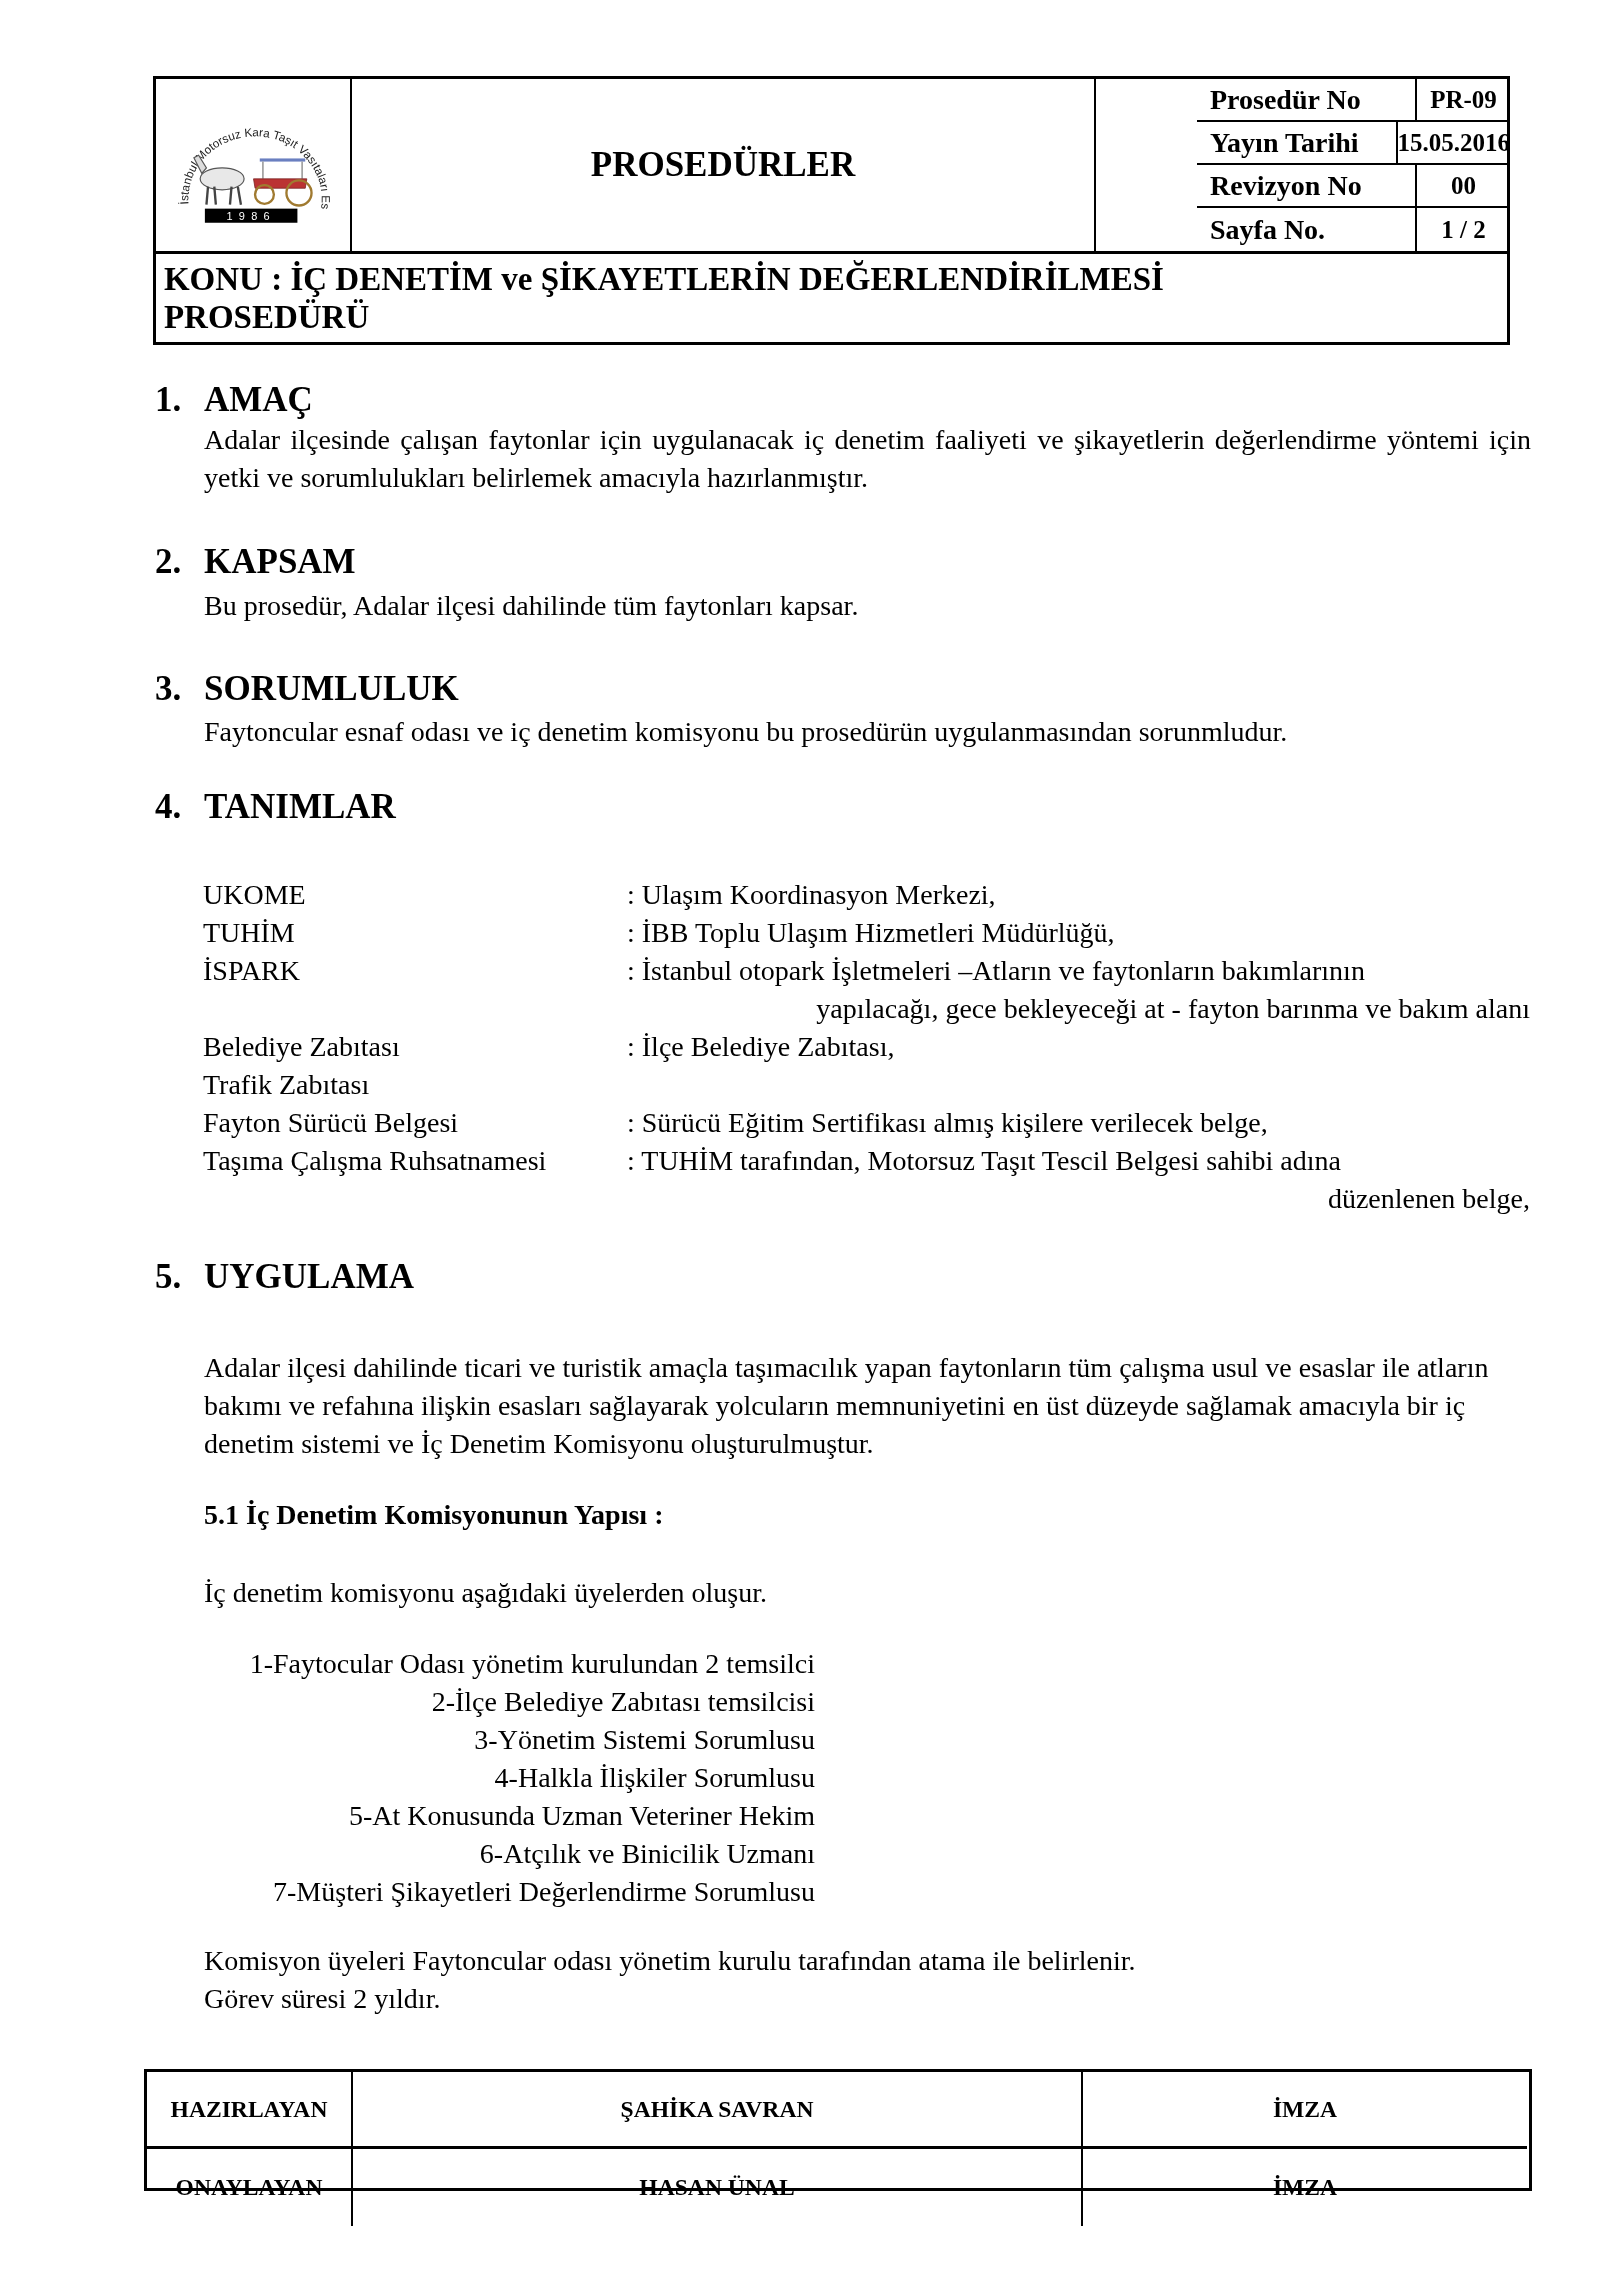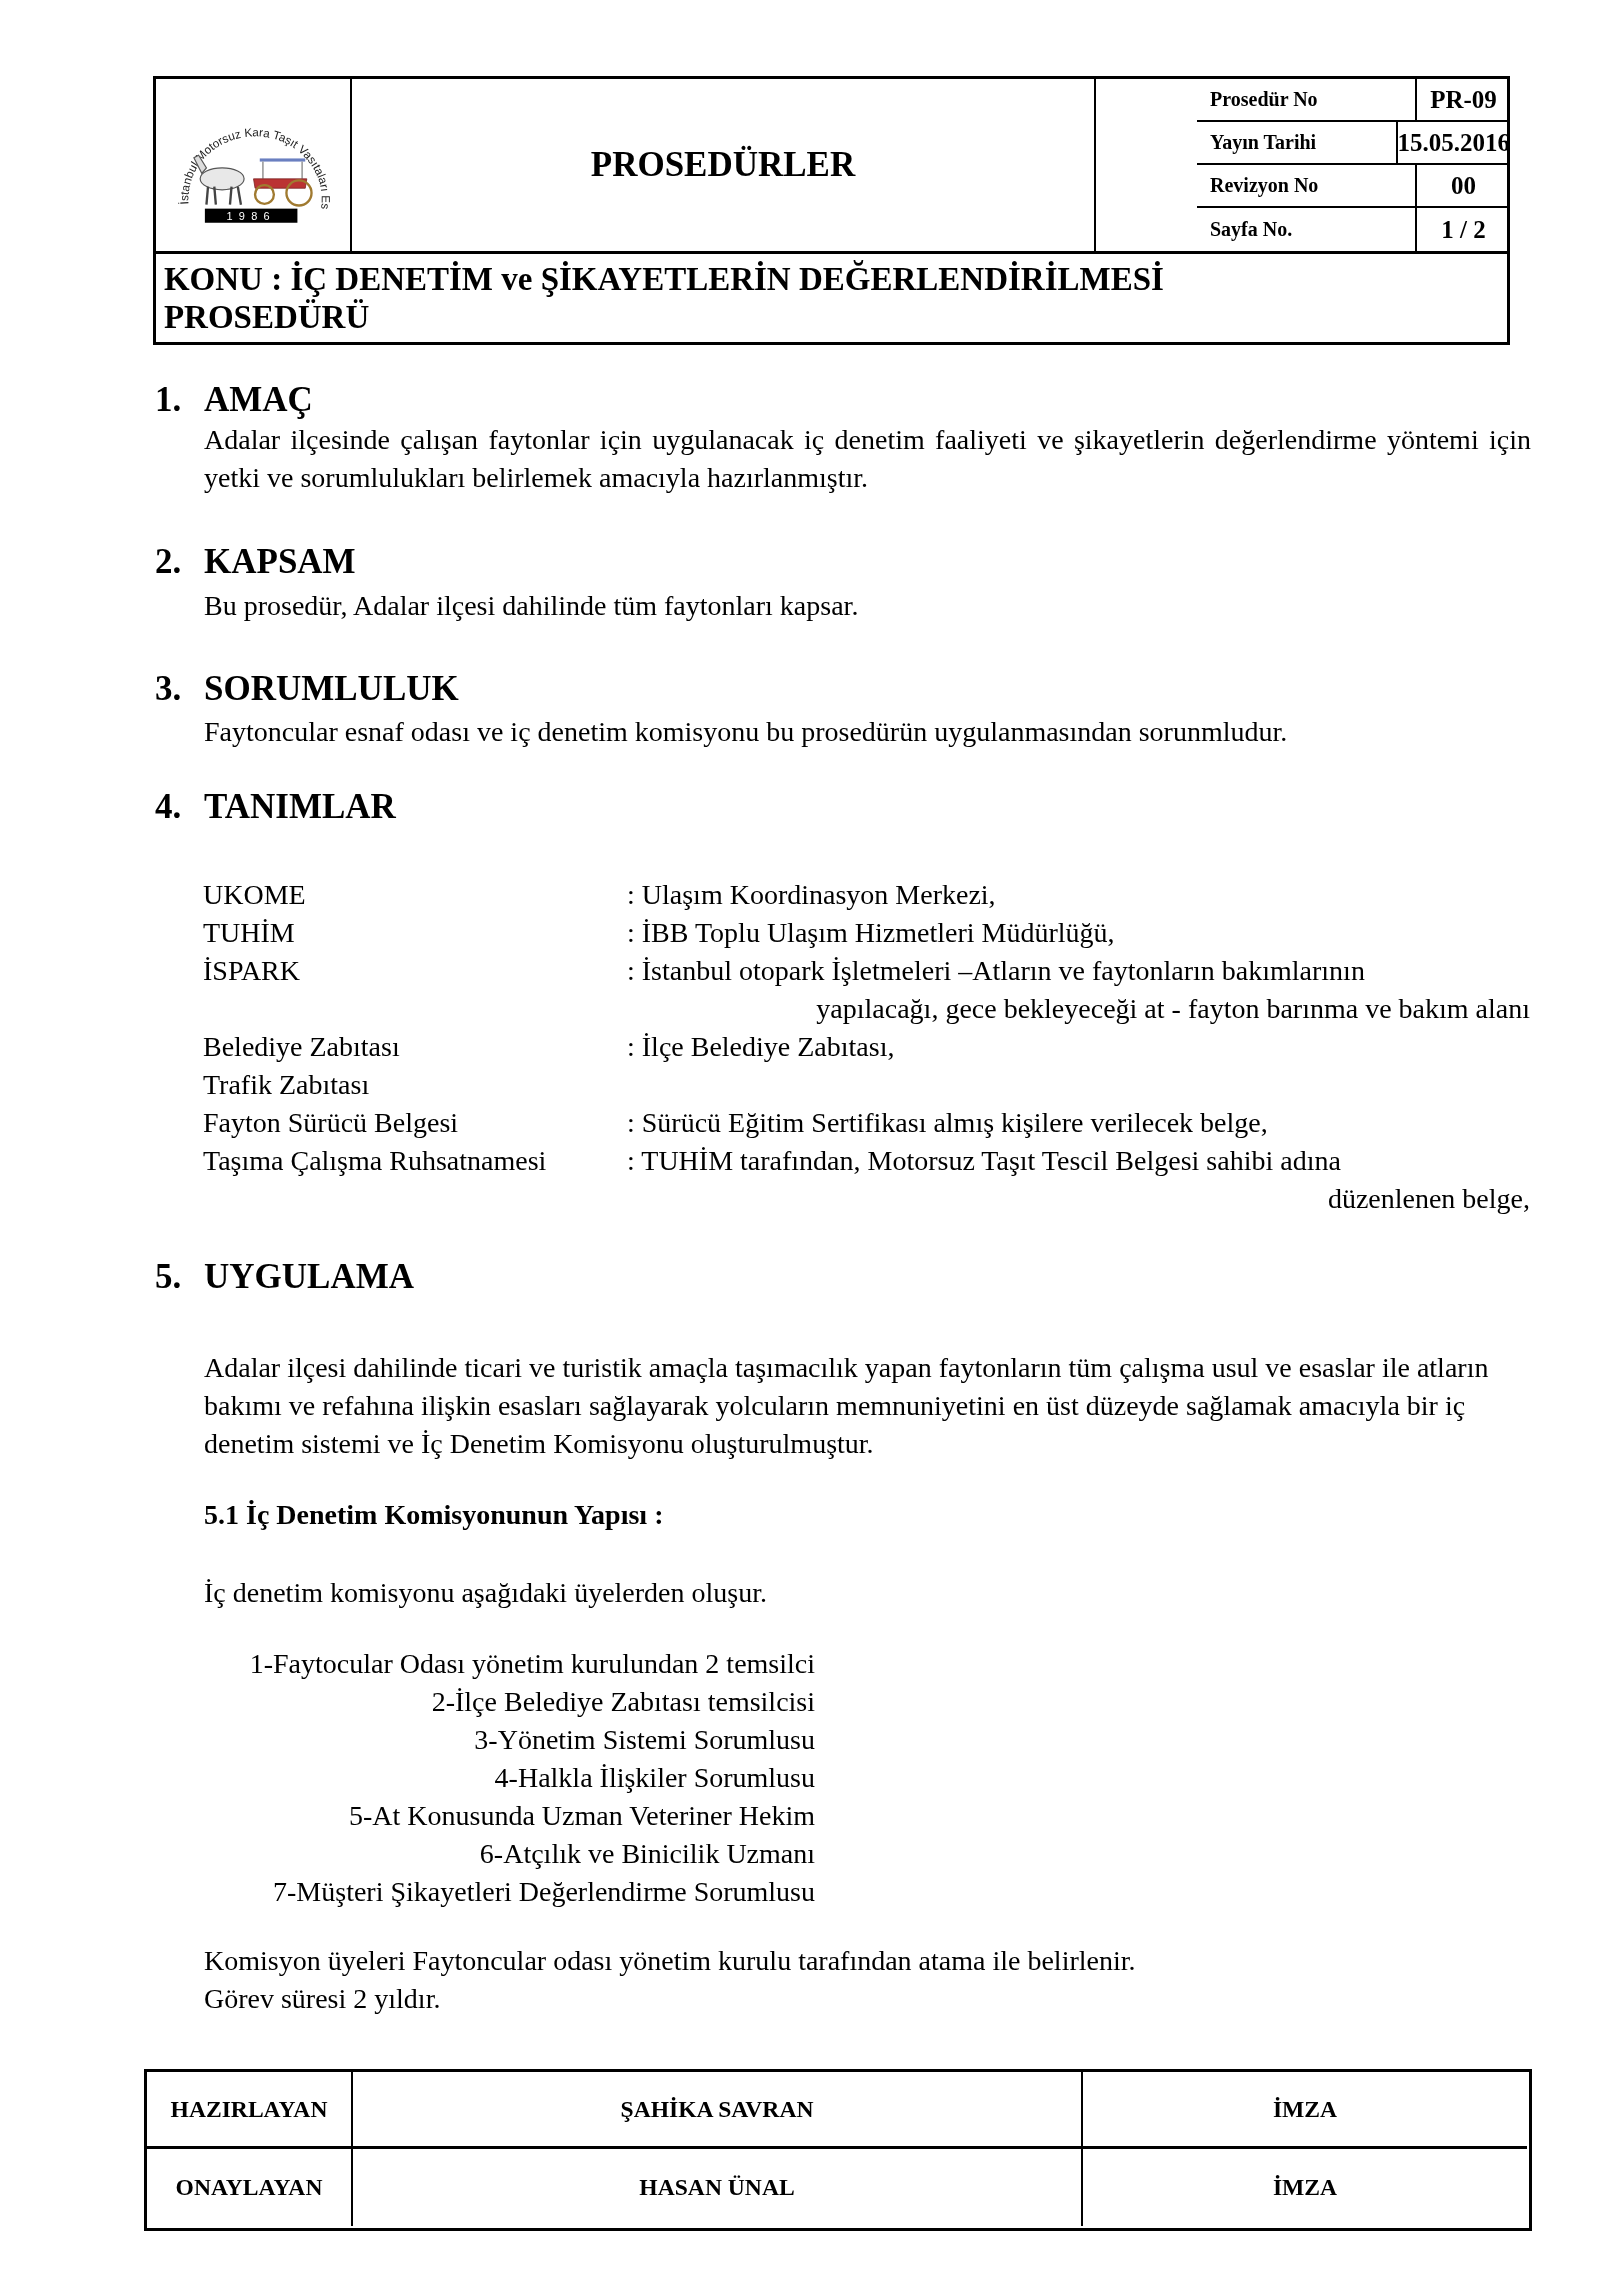--- a/index.html
+++ b/index.html
@@ -21,21 +21,21 @@
     position: absolute; left: 196px; top: 0; width: 744px; height: 172px;
     border-right: 2.4px solid #000; box-sizing: border-box;
     display: flex; align-items: center; justify-content: center;
     font-weight: bold; font-size: 35px;
   }
   .hdr .meta {
     position: absolute; left: 1041px; top: 0; width: 313px; height: 172px;
   }
   .meta-row { position: absolute; left: 0; width: 313px; height: 43px; box-sizing: border-box; border-bottom: 2.4px solid #000; display: flex; }
   .meta-row:last-child { border-bottom: none; }
-  .meta-label { width: 220px; border-right: 2.4px solid #000; box-sizing: border-box; font-weight: bold; font-size: 20px; padding-left: 13px; display: flex; align-items: center; }
+  .meta-label { width: 220px; border-right: 2.4px solid #000; box-sizing: border-box; font-weight: bold; font-size: 28px; padding-left: 13px; display: flex; align-items: center; }
   .meta-value { flex: 1; font-weight: bold; font-size: 25px; display: flex; align-items: center; justify-content: center; }
   .hdr .subject {
     position: absolute; left: 0; top: 172px; width: 1351px; height: 90px;
     border-top: 3.1px solid #000; box-sizing: border-box;
     font-weight: bold; font-size: 33px; line-height: 38px; padding: 6.3px 7.9px 0 7.9px;
   }
   
   .sec-h { position: absolute; left: 155px; font-weight: bold; font-size: 35px; }
   .sec-h .num { display: inline-block; width: 49px; }
   .p { position: absolute; left: 204px; font-size: 28px; line-height: 38px; }
@@ -43,21 +43,21 @@
   .defs { position: absolute; left: 203px; top: 876px; font-size: 28px; }
   .def-row { display: flex; line-height: 38px; }
   .def-term { width: 424px; flex: none; }
   .def-desc { width: 903px; }
   .def-desc .cont { padding-left: 12.6px; display: block; text-align: right; }
   .list { position: absolute; left: 232px; top: 1645px; font-size: 28px; text-align: right; }
   .list-item { line-height: 38px; }
   .list-item .n { display: inline-block; width: 41px; }
   
   .sig {
-    position: absolute; left: 144px; top: 2069px; width: 1388px; height: 162px;
+    position: absolute; left: 144px; top: 2069px; width: 1388px; height: 122px;
     border: 3.9px solid #000; box-sizing: border-box;
   }
   .sig-row { position: absolute; left: 0; width: 1380px; height: 77px; display: flex; box-sizing: border-box; }
   .sig-row.r1 { top: 0; border-bottom: 3.9px solid #000; }
   .sig-row.r2 { top: 77px; }
   .sig-cell { display: flex; align-items: center; justify-content: center; font-weight: bold; font-size: 23.6px; box-sizing: border-box; }
   .sig-cell.c1 { width: 206px; border-right: 2.4px solid #000; }
   .sig-cell.c2 { width: 730px; border-right: 2.4px solid #000; }
   .sig-cell.c3 { flex: 1; }
 </style>

